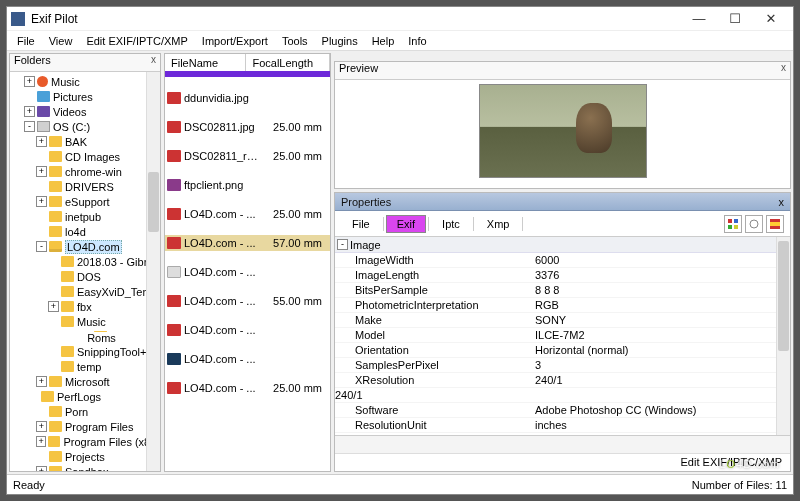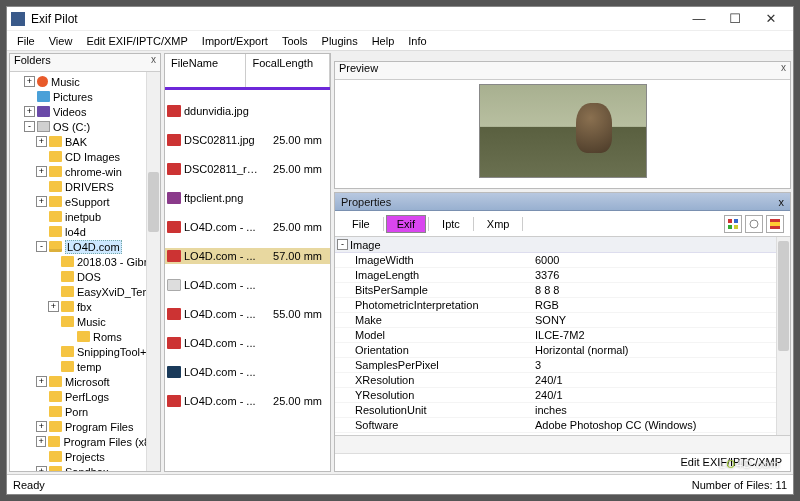--- a/index.html
+++ b/index.html
@@ -24,21 +24,21 @@
 .ico.folder { background: #f5c442; border-radius: 1px; }
 .ico.folder-open { background: #f5c442; border-radius: 1px; box-shadow: inset 0 -3px 0 rgba(0,0,0,.1); }
 .ico.drive { background: #d0d0d0; border: 1px solid #999; }
 .ico.music { background: #e85a2a; border-radius: 50%; width:11px; }
 .ico.pics { background: #4aa0d8; border-radius: 1px; }
 .ico.vids { background: #6a4aa8; border-radius: 1px; }
 .tree-row.selected .label { background: #cde8ff; border: 1px dotted #7aa; padding: 0 1px; }
 .tree-scroll { position: absolute; right: 0; top: 0; bottom: 0; width: 14px; background: #f0f0f0; border-left: 1px solid #ddd; }
 .tree-scroll .thumb { position: absolute; left: 1px; right: 1px; top: 100px; height: 60px; background: #ccc; border-radius: 2px; }
 .filelist { width: 167px; }
-.fl-head { display: flex; height: 36px; border-bottom: 3px solid #6d28d9; }
+.fl-head { display: flex; height: 23px; border-bottom: 6px solid #6d28d9; }
 .fl-head div { border-right: 1px solid #ccc; padding: 3px 6px; background: #fff; font-size: 11px; }
 .fl-head .c1 { width: 94px; }
 .fl-head .c2 { flex: 1; text-align: right; padding-right: 16px; }
 .fl-body { flex: 1; overflow: hidden; }
 .fl-row { display: flex; height: 16px; align-items: center; padding-left: 2px; margin-top: 13px; }
 .fl-row.selected { background: #e8d8a0; }
 .fl-row .fico { width: 14px; height: 12px; margin-right: 3px; background: #c33; border-radius: 1px; font-size: 6px; color:#fff; text-align:center; line-height:12px; }
 .fl-row .fico.png { background: #8a3a8a; }
 .fl-row .fico.dim { background: #ddd; border: 1px solid #aaa; }
 .fl-row .fico.ps { background: #1a3a5a; }
@@ -182,41 +182,41 @@
           <div class="tree-row" style="padding-left: 38px;">
             <span class="exp">+</span>
             <span class="ico folder"></span>
             <span class="label">fbx</span>
           </div>
           <div class="tree-row" style="padding-left: 38px;">
             <span class="exp none"></span>
             <span class="ico folder"></span>
             <span class="label">Music</span>
           </div>
-          <div class="tree-row" style="padding-left: 54px;">
+          <div class="tree-row" style="padding-left: 33px; flex-direction: column;">
             <span class="exp none"></span>
             <span class="ico folder"></span>
             <span class="label">Roms</span>
           </div>
           <div class="tree-row" style="padding-left: 38px;">
             <span class="exp none"></span>
             <span class="ico folder"></span>
             <span class="label">SnippingTool++</span>
           </div>
           <div class="tree-row" style="padding-left: 38px;">
             <span class="exp none"></span>
             <span class="ico folder"></span>
             <span class="label">temp</span>
           </div>
           <div class="tree-row" style="padding-left: 26px;">
             <span class="exp">+</span>
             <span class="ico folder"></span>
             <span class="label">Microsoft</span>
           </div>
-          <div class="tree-row" style="padding-left: 26px;">
+          <div class="tree-row" style="padding-left: 18px;">
             <span class="exp none"></span>
             <span class="ico folder"></span>
             <span class="label">PerfLogs</span>
           </div>
           <div class="tree-row" style="padding-left: 26px;">
             <span class="exp none"></span>
             <span class="ico folder"></span>
             <span class="label">Porn</span>
           </div>
           <div class="tree-row" style="padding-left: 26px;">
@@ -391,30 +391,29 @@
             </div>
             <div class="prop-row">
               <span class="k">SamplesPerPixel</span>
               <span class="v">3</span>
             </div>
             <div class="prop-row">
               <span class="k">XResolution</span>
               <span class="v">240/1</span>
             </div>
             <div class="prop-row">
-              <span class="k">YResolution</span>
               <span class="v">240/1</span>
+            </div>
+            <div class="prop-row">
+              <span class="k">Software</span>
+              <span class="v">Adobe Photoshop CC (Windows)</span>
             </div>
             <div class="prop-row">
               <span class="k">ResolutionUnit</span>
               <span class="v">inches</span>
-            </div>
-            <div class="prop-row">
-              <span class="k">Software</span>
-              <span class="v">Adobe Photoshop CC (Windows)</span>
             </div>
             <div class="prop-row">
               <span class="k">DateTime</span>
               <span class="v">3/28/2018 3:21:19 PM</span>
             </div>
             <div class="scrollbar">
               <div class="thumb"></div>
             </div>
         </div>
         <div class="props-footer">

